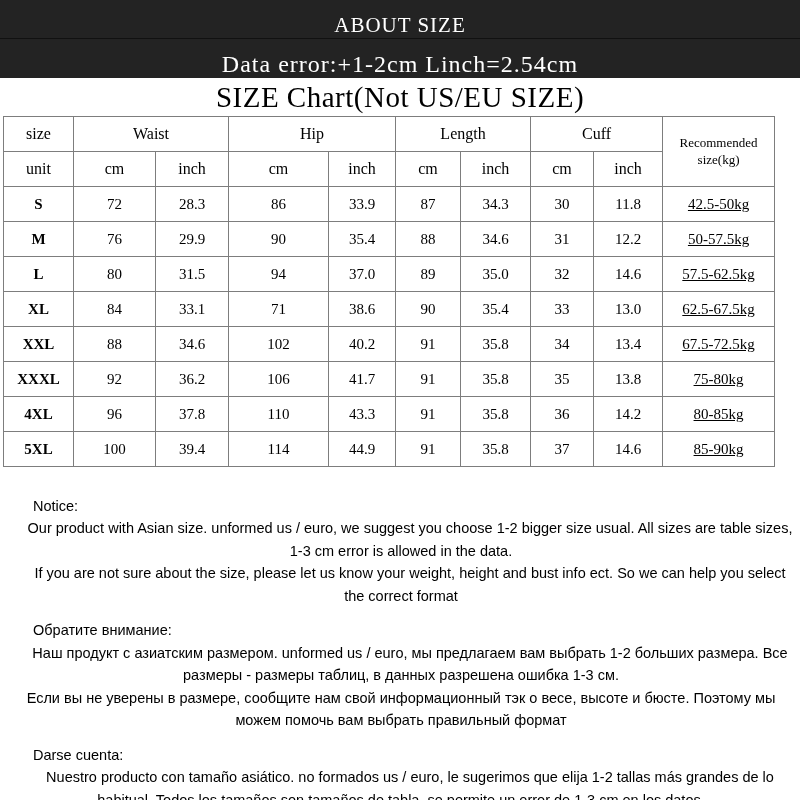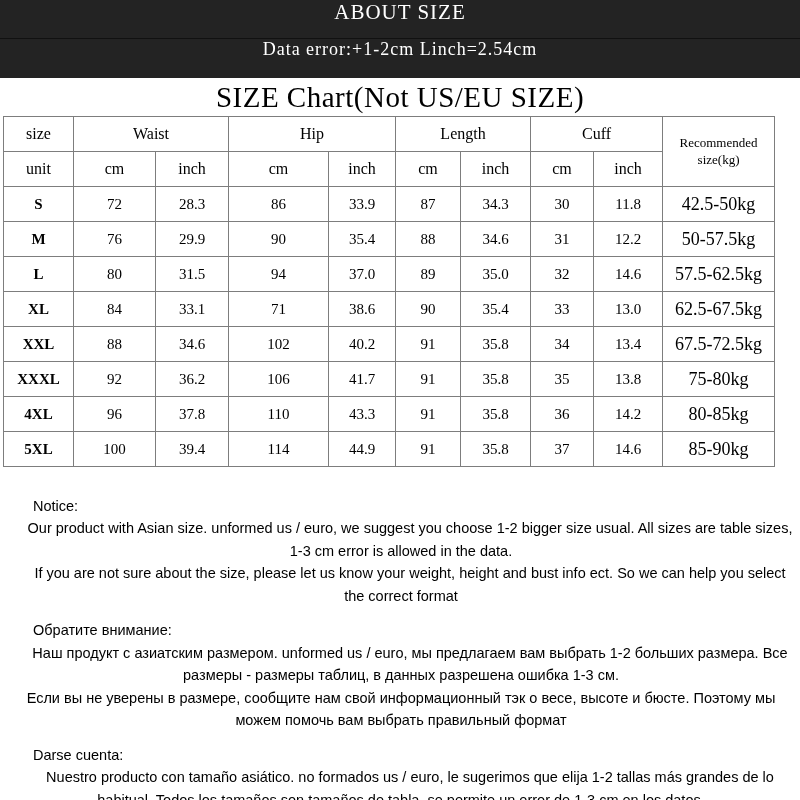--- a/index.html
+++ b/index.html
@@ -13,34 +13,34 @@
     overflow: hidden;
     font-family: "Liberation Sans", sans-serif;
     color: #000000;
   }
 
   
   .band {
     background: #232323;
     color: #ffffff;
     display: flex;
-    align-items: flex-start;
+    align-items: flex-end;
     justify-content: center;
     font-family: "Liberation Serif", serif;
     letter-spacing: 1px;
     box-sizing: border-box;
   }
   .band-about {
     height: 39px;
     font-size: 21px;
     border-bottom: 1px solid #111111;
   }
   .band-error {
     height: 39px;
-    font-size: 18px;
+    font-size: 24px;
   }
 
   
   .chart-title {
     height: 38px;
     display: flex;
     align-items: center;
     justify-content: center;
     font-family: "Liberation Serif", serif;
     font-size: 29px;
@@ -79,21 +79,22 @@
   table.size-table th.rec-head {
     font-size: 13px;
     line-height: 1.25;
     white-space: normal;
   }
   table.size-table td.sizecell {
     font-weight: bold;
     font-size: 15px;
   }
   table.size-table td.reccell {
-    font-size: 18px;
+    font-size: 15px;
+    text-decoration: underline;
   }
   
   col.c-size   { width: 70px; }
   col.c-cm     { width: 82px; }
   col.c-in     { width: 73px; }
   col.c-cm2    { width: 100px; }
   col.c-in2    { width: 67px; }
   col.c-cm3    { width: 65px; }
   col.c-in3    { width: 70px; }
   col.c-cm4    { width: 63px; }

